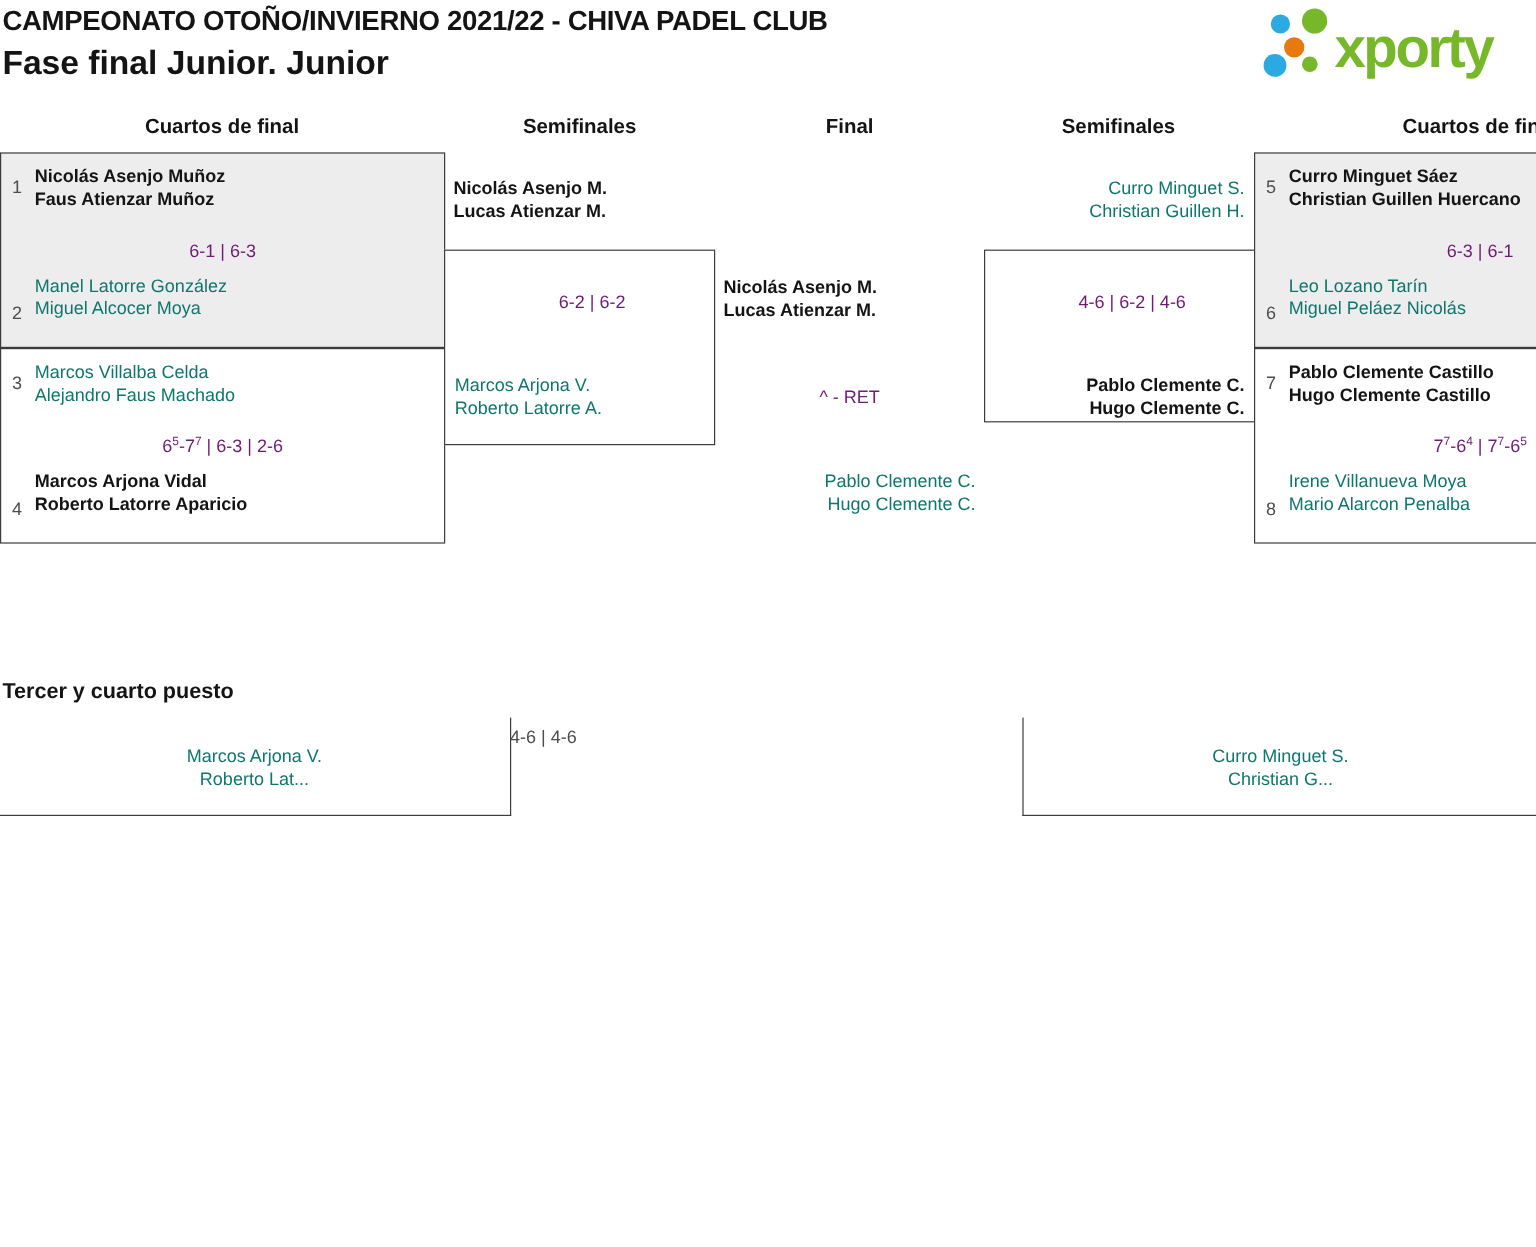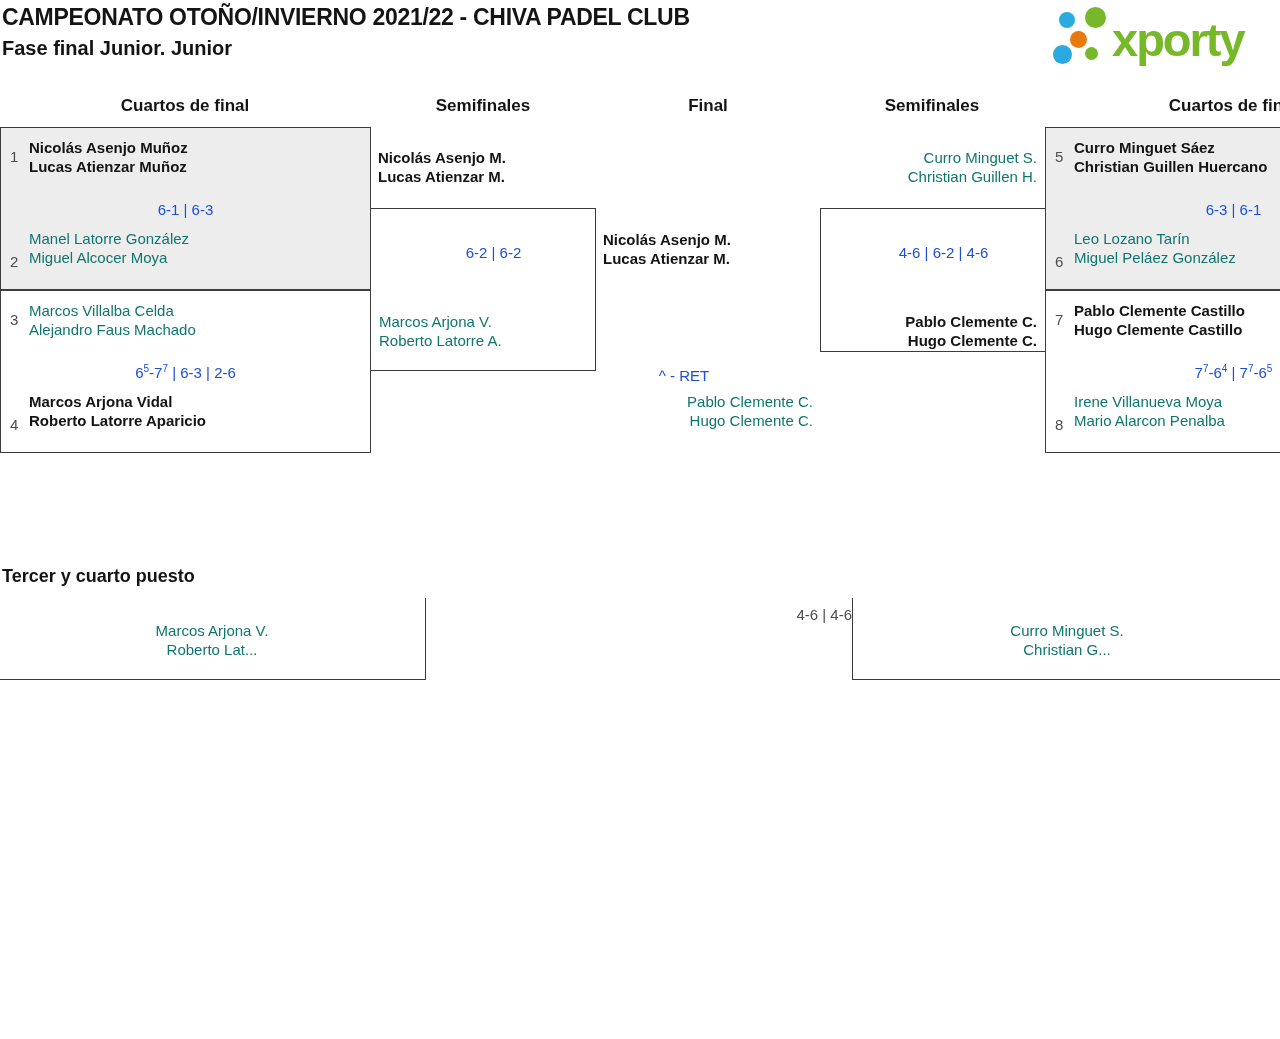--- a/index.html
+++ b/index.html
@@ -9,21 +9,21 @@
     background:#ffffff; overflow:hidden;
     font-family:"Liberation Sans", sans-serif; color:#4d4d4d;border-radius:19px;
   }
   .title {
     position:absolute; left:2px; top:4px;
     font-size:23px; font-weight:700; color:#141414; letter-spacing:-0.3px;
     white-space:nowrap;
   }
   .subtitle {
     position:absolute; left:2px; top:37px;
-    font-size:20px; font-weight:700; color:#141414;text-align:center;
+    font-size:28px; font-weight:700; color:#141414;text-align:center;
   }
   .logo { position:absolute; left:1048px; top:2px; width:230px; height:72px; cursor:pointer; }
   .dot { position:absolute; border-radius:50%; }
   .dot.blue-sm  { left:11px; top:10px; width:16px; height:16px; background:#2ba9e1; }
   .dot.green-lg { left:37px; top:5px;  width:21px; height:21px; background:#76b82a; }
   .dot.orange   { left:22px; top:29px; width:17px; height:17px; background:#e8790e; }
   .dot.blue-lg  { left:5px;  top:43px; width:19px; height:19px; background:#2ba9e1; }
   .dot.green-sm { left:37px; top:45px; width:13px; height:13px; background:#76b82a; }
   .wordmark {
     position:absolute; left:64px; top:10px;
@@ -41,36 +41,36 @@
   .seed { position:absolute; left:9px; font-size:15px; line-height:19px; color:#4d4d4d; }
   .team {
     position:absolute; font-size:15px; line-height:19px;
     color:#0f766e; white-space:pre-line;
   }
   .team.winner { font-weight:700; color:#141414; }
   .team.r { text-align:right; }
   .team.c { left:0; right:0; text-align:center; }
   .score {
     position:absolute; left:0; right:0; top:72px; text-align:center;
-    font-size:15px; line-height:19px; color:#1d4ed8; white-space:nowrap;
+    font-size:15px; line-height:19px; color:#701a75; white-space:nowrap;
   }
   .score sup { font-size:10px; line-height:0; vertical-align:6px; }
   .qf .team.top    { left:28px; top:10px; }
   .qf .team.bottom { left:28px; top:101px; }
   .qf .seed.top    { top:19px; }
   .qf .seed.bottom { top:124px; }
   .sf .score  { top:34px;padding-left:21px; }
   .sf .team.bottom { top:103px; }
   .float-team { position:absolute; font-size:15px; line-height:19px; white-space:pre-line; }
   .section-title {
     position:absolute; left:2px; top:566px;
     font-size:18px; font-weight:700; color:#141414;
   }
   .tp-score {
-    position:absolute; left:425px; top:606px; width:427px; text-align:right;
+    position:absolute; left:425px; top:606px; width:427px; text-align:left;
     font-size:15px; color:#4d4d4d;
   }
 </style>
 </head>
 <body>
 
 <div class="page">
 
   <div class="title">CAMPEONATO OTOÑO/INVIERNO 2021/22 - CHIVA PADEL CLUB</div>
   <div class="subtitle">Fase final Junior. Junior</div>
@@ -86,21 +86,21 @@
 
   <div class="round-header" style="left:185px;">Cuartos de final</div>
   <div class="round-header" style="left:483px;">Semifinales</div>
   <div class="round-header" style="left:708px;">Final</div>
   <div class="round-header" style="left:932px;">Semifinales</div>
   <div class="round-header" style="left:1233px;">Cuartos de final</div>
 
   <div class="box shaded qf" style="left:0px; top:127px; width:371px; height:163px;">
     <div class="seed top">1</div>
     <div class="team winner top">Nicolás Asenjo Muñoz
-Lucas Atienzar Muñoz</div>
+Faus Atienzar Muñoz</div>
     <div class="score">6-1 | 6-3</div>
     <div class="seed bottom">2</div>
     <div class="team bottom">Manel Latorre González
 Miguel Alcocer Moya</div>
   </div>
 
   <div class="box qf" style="left:0px; top:290px; width:371px; height:163px;">
     <div class="seed top">3</div>
     <div class="team top">Marcos Villalba Celda
 Alejandro Faus Machado</div>
@@ -113,40 +113,40 @@
   <div class="float-team team winner" style="left:378px; top:148px;">Nicolás Asenjo M.
 Lucas Atienzar M.</div>
   <div class="box sf" style="left:370px; top:208px; width:226px; height:163px;">
     <div class="score">6-2 | 6-2</div>
     <div class="team bottom" style="left:8px;">Marcos Arjona V.
 Roberto Latorre A.</div>
   </div>
 
   <div class="float-team team winner" style="left:603px; top:230px;">Nicolás Asenjo M.
 Lucas Atienzar M.</div>
-  <div class="score" style="left:571px; width:226px; right:auto; top:322px;margin-top:44px;">^ - RET</div>
+  <div class="score" style="left:595px; width:226px; right:auto; top:322px;">^ - RET</div>
   <div class="float-team team r" style="right:467px; top:392px;">Pablo Clemente C.
 Hugo Clemente C.</div>
 
   <div class="float-team team r" style="right:243px; top:148px;">Curro Minguet S.
 Christian Guillen H.</div>
   <div class="box sf" style="left:820px; top:208px; width:226px; height:144px;">
     <div class="score">4-6 | 6-2 | 4-6</div>
     <div class="team winner bottom r" style="right:8px;">Pablo Clemente C.
 Hugo Clemente C.</div>
   </div>
 
   <div class="box shaded qf" style="left:1045px; top:127px; width:377px; height:163px;">
     <div class="seed top">5</div>
     <div class="team winner top">Curro Minguet Sáez
 Christian Guillen Huercano</div>
     <div class="score">6-3 | 6-1</div>
     <div class="seed bottom">6</div>
     <div class="team bottom">Leo Lozano Tarín
-Miguel Peláez González</div>
+Miguel Peláez Nicolás</div>
   </div>
 
   <div class="box qf" style="left:1045px; top:290px; width:377px; height:163px;">
     <div class="seed top">7</div>
     <div class="team winner top">Pablo Clemente Castillo
 Hugo Clemente Castillo</div>
     <div class="score"><span>7</span><sup>7</sup><span>-6</span><sup>4</sup><span> | 7</span><sup>7</sup><span>-6</span><sup>5</sup></div>
     <div class="seed bottom">8</div>
     <div class="team bottom">Irene Villanueva Moya
 Mario Alarcon Penalba</div>

